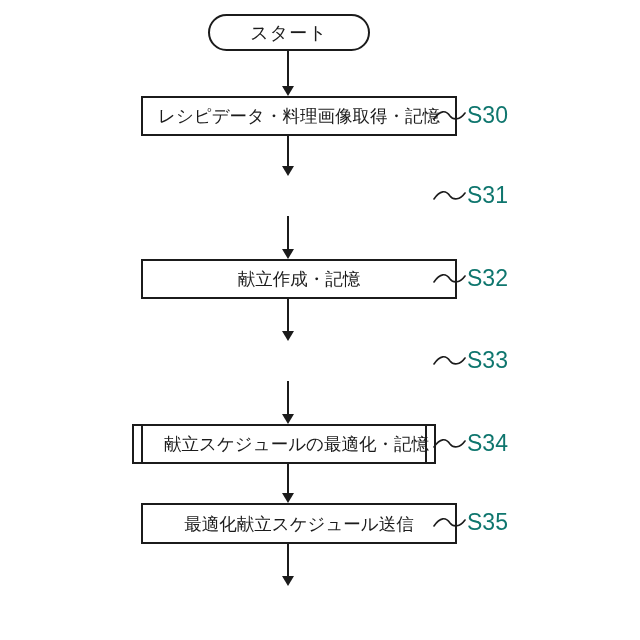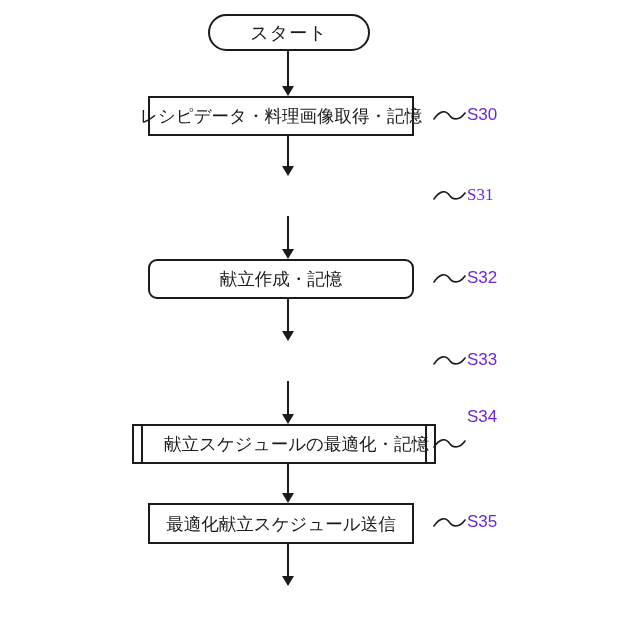--- a/index.html
+++ b/index.html
@@ -28,38 +28,38 @@
     font-size: 18px;
     letter-spacing: 1px;
     box-sizing: border-box;
   }
   .terminator.start { left: 208px; top: 14px;  width: 162px; height: 37px; }
   .terminator.end   { left: 208px; top: 586px; width: 156px; height: 41px; }
 
   
   .box {
     position: absolute;
-    left: 148px;
-    width: 266px;
+    left: 141px;
+    width: 316px;
     height: 40px;
     border: 2px solid #1b1b1b;
     background: #ffffff;
     display: flex;
     align-items: center;
     justify-content: center;
     box-sizing: border-box;
   }
   .box .txt {
     font-size: 17.5px;
     white-space: nowrap;
     letter-spacing: 0;
   }
   .b0 { top: 96px;  }
   .b1 { top: 176px; }
-  .b2 { top: 259px; border-radius: 9px; }
+  .b2 { top: 259px; }
   .b3 { top: 341px; }
   .b4 { top: 424px; left: 132px; width: 304px; padding-left: 25px; }
   .b5 { top: 503px; height: 41px; }
 
   
   .sidebar {
     position: absolute;
     top: 0;
     bottom: 0;
     width: 2px;
@@ -105,29 +105,29 @@
   .q1 { top: 188px; }
   .q2 { top: 271px; }
   .q3 { top: 353px; }
   .q4 { top: 436px; }
   .q5 { top: 515px; }
 
   
   .slabel {
     position: absolute;
     left: 467px;
-    font-size: 17px;
+    font-size: 23px;
     line-height: 26px;
-    color: #6d28d9;
+    color: #0f766e;
   }
   .l0 { top: 102px; }
-  .l1 { top: 182px; font-family: Liberation Serif, serif; }
+  .l1 { top: 182px; }
   .l2 { top: 265px; }
   .l3 { top: 347px; }
-  .l4 { top: 404px; }
+  .l4 { top: 430px; }
   .l5 { top: 509px; }
 </style>
 </head>
 <body>
 
 <div class="stage">
 
   <div class="terminator start">
     <span>スタート</span>
   </div>

